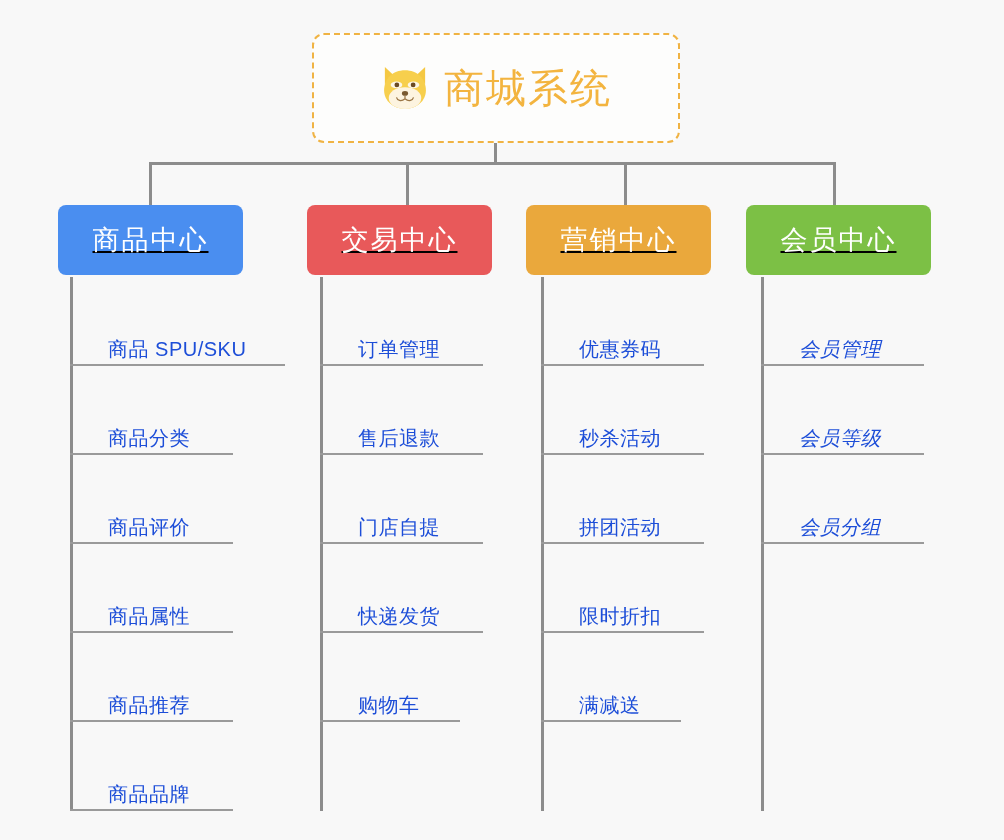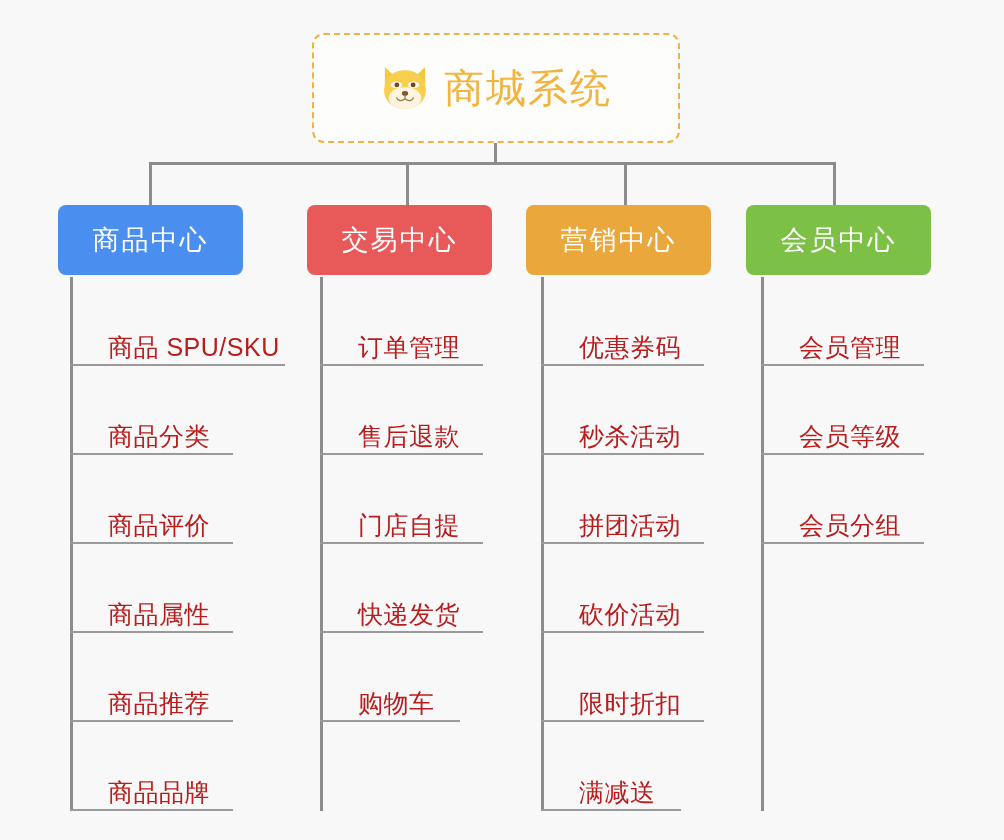--- a/index.html
+++ b/index.html
@@ -52,20 +52,21 @@
   .conn-h { height: 3px; }
 
   
   .cat-box {
     position: absolute;
     height: 70px;
     border-radius: 8px;
     display: flex;
     align-items: center;
     justify-content: center;
+    text-decoration: underline;
   }
   .cat-box .cat-label {
     color: #ffffff;
     font-size: 27px;
     letter-spacing: 2px;
     line-height: 1;
   }
 
   
   .branch {
@@ -89,22 +90,22 @@
     position: absolute;
     left: 0;
     bottom: 0;
     height: 2px;
     background: #9a9a9a;
   }
   .leaf .leaf-label {
     display: inline-block;
     margin-left: 38px;
     padding-bottom: 6px;
-    font-size: 25px;
-    color: #b91c1c;
+    font-size: 20px;
+    color: #1d4ed8;
     line-height: 1.05;
     white-space: nowrap;
     letter-spacing: 0.5px;
   }
 </style>
 </head>
 <body style="background: rgb(248, 248, 248);">
 
 <div id="diagram" style="background: rgb(248, 248, 248);">
 
@@ -209,33 +210,29 @@
     <div class="leaf">
       <span class="leaf-underline" style="width:163px;"></span>
       <span class="leaf-label">秒杀活动</span>
     </div>
     <div class="leaf">
       <span class="leaf-underline" style="width:163px;"></span>
       <span class="leaf-label">拼团活动</span>
     </div>
     <div class="leaf">
       <span class="leaf-underline" style="width:163px;"></span>
-      <span class="leaf-label">砍价活动</span>
-    </div>
-    <div class="leaf">
-      <span class="leaf-underline" style="width:163px;"></span>
       <span class="leaf-label">限时折扣</span>
     </div>
     <div class="leaf">
       <span class="leaf-underline" style="width:140px;"></span>
       <span class="leaf-label">满减送</span>
     </div>
   </div>
 
-  <div class="branch" style="left:761px;">
+  <div class="branch" style="left:761px;font-style:italic;">
     <div class="trunk" style="height:534px;"></div>
     <div class="leaf">
       <span class="leaf-underline" style="width:163px;"></span>
       <span class="leaf-label">会员管理</span>
     </div>
     <div class="leaf">
       <span class="leaf-underline" style="width:163px;"></span>
       <span class="leaf-label">会员等级</span>
     </div>
     <div class="leaf">

